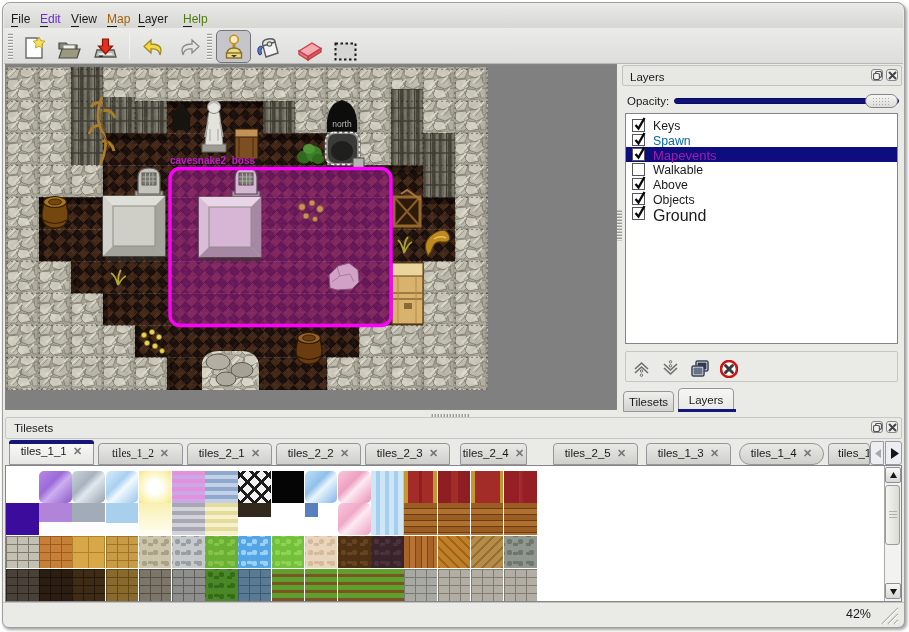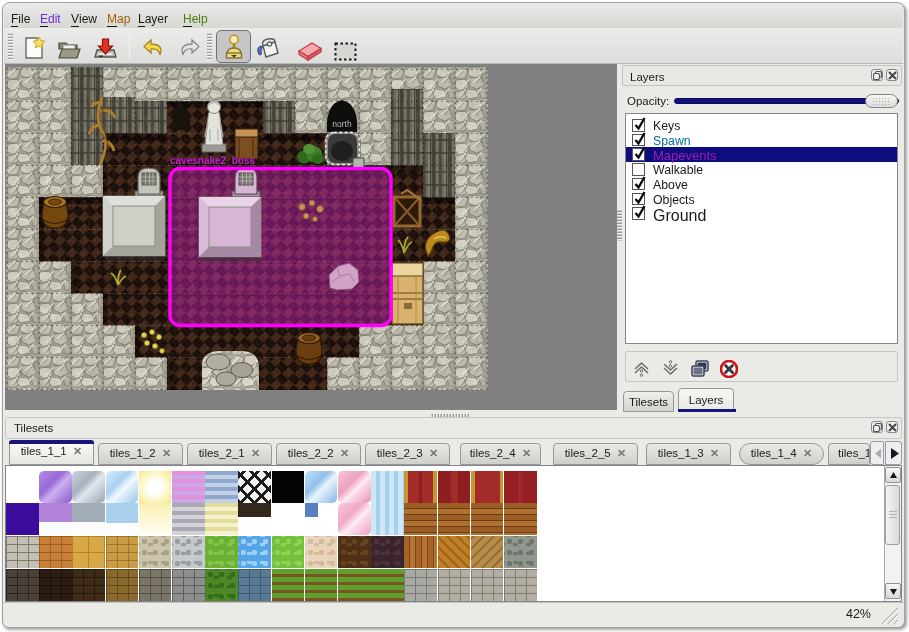--- a/index.html
+++ b/index.html
@@ -316,25 +316,25 @@
 <svg class="abs" style="left:870px;top:420px" width="9" height="9" viewBox="0 0 9 9">
       <rect x="2.5" y="0.5" width="6" height="6" rx="1.5" fill="none" stroke="#55555a" stroke-width="1.2"></rect>
       <rect x="0.5" y="2.5" width="6" height="6" rx="1.5" fill="#f0f0ee" stroke="#55555a" stroke-width="1.2"></rect>
     </svg>
 <svg class="abs" style="left:885px;top:420px" width="9" height="9" viewBox="0 0 9 9">
       <path d="M1 1 L8 8 M8 1 L1 8" stroke="#46464a" stroke-width="2"></path>
     </svg>
 <div class="abs" style="left:2px;top:436px;width:897px;height:26px"></div>
 <div class="tsettab" style="left:6px;top:437px;width:85px;height:25px;background:linear-gradient(#fbfbf9,#e6e6e3);"><span style="position:relative;top:4px">tiles_1_1&nbsp;&nbsp;<span class="tx">✕</span></span></div>
 <div class="abs" style="left:6px;top:437px;width:85px;height:3.5px;background:#15157c;border-radius:3px 3px 0 0"></div>
-<div class="tsettab" style="left:95px;top:440px;width:85px;height:22px;"><span style="position:relative;top:3px">tiles_1_2&nbsp;&nbsp;<span class="tx">✕</span></span></div>
+<div class="tsettab" style="left:95px;top:440px;width:85px;height:22px;font-family:Liberation Serif, serif;"><span style="position:relative;top:3px">tiles_1_2&nbsp;&nbsp;<span class="tx">✕</span></span></div>
 <div class="tsettab" style="left:184px;top:440px;width:85px;height:22px;"><span style="position:relative;top:3px">tiles_2_1&nbsp;&nbsp;<span class="tx">✕</span></span></div>
 <div class="tsettab" style="left:273px;top:440px;width:85px;height:22px;"><span style="position:relative;top:3px">tiles_2_2&nbsp;&nbsp;<span class="tx">✕</span></span></div>
 <div class="tsettab" style="left:362px;top:440px;width:85px;height:22px;"><span style="position:relative;top:3px">tiles_2_3&nbsp;&nbsp;<span class="tx">✕</span></span></div>
-<div class="tsettab" style="left:457px;top:440px;width:81px;height:22px;"><span style="position:relative;top:3px">tiles_2_4&nbsp;&nbsp;<span class="tx">✕</span></span></div>
+<div class="tsettab" style="left:457px;top:440px;width:67px;height:22px;"><span style="position:relative;top:3px">tiles_2_4&nbsp;&nbsp;<span class="tx">✕</span></span></div>
 <div class="tsettab" style="left:550px;top:440px;width:85px;height:22px;"><span style="position:relative;top:3px">tiles_2_5&nbsp;&nbsp;<span class="tx">✕</span></span></div>
 <div class="tsettab" style="left:643px;top:440px;width:85px;height:22px;"><span style="position:relative;top:3px">tiles_1_3&nbsp;&nbsp;<span class="tx">✕</span></span></div>
 <div class="tsettab" style="left:736px;top:440px;width:85px;height:22px;border-radius:11px;"><span style="position:relative;top:3px">tiles_1_4&nbsp;&nbsp;<span class="tx">✕</span></span></div>
 <div class="tsettab" style="left:825px;top:440px;width:42px;height:22px;text-align:left;padding-left:9px;"><span style="position:relative;top:3px">tiles_1_5&nbsp;&nbsp;</span></div>
 <div class="abs" style="left:867px;top:438px;width:14px;height:24px;background:#eceef2;border:1px solid #9a9aa0;border-radius:3px 0 0 3px"></div>
 <div class="abs" style="left:882px;top:438px;width:17px;height:24px;background:#eceef2;border:1px solid #9a9aa0;border-radius:0 3px 3px 0"></div>
 <svg class="abs" style="left:871px;top:446px" width="8" height="9" viewBox="0 0 8 9">
       <path d="M7 0 L1 4.5 L7 9 z" fill="#a8a8ac"></path>
     </svg>
 <svg class="abs" style="left:887px;top:445px" width="9" height="11" viewBox="0 0 9 11">

